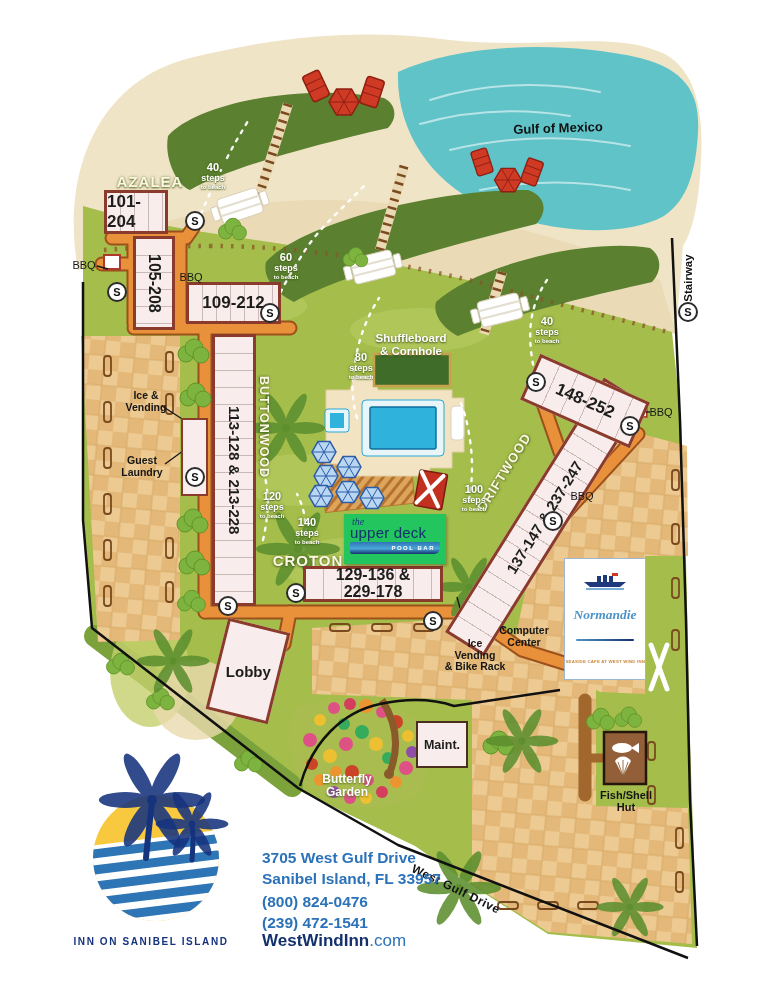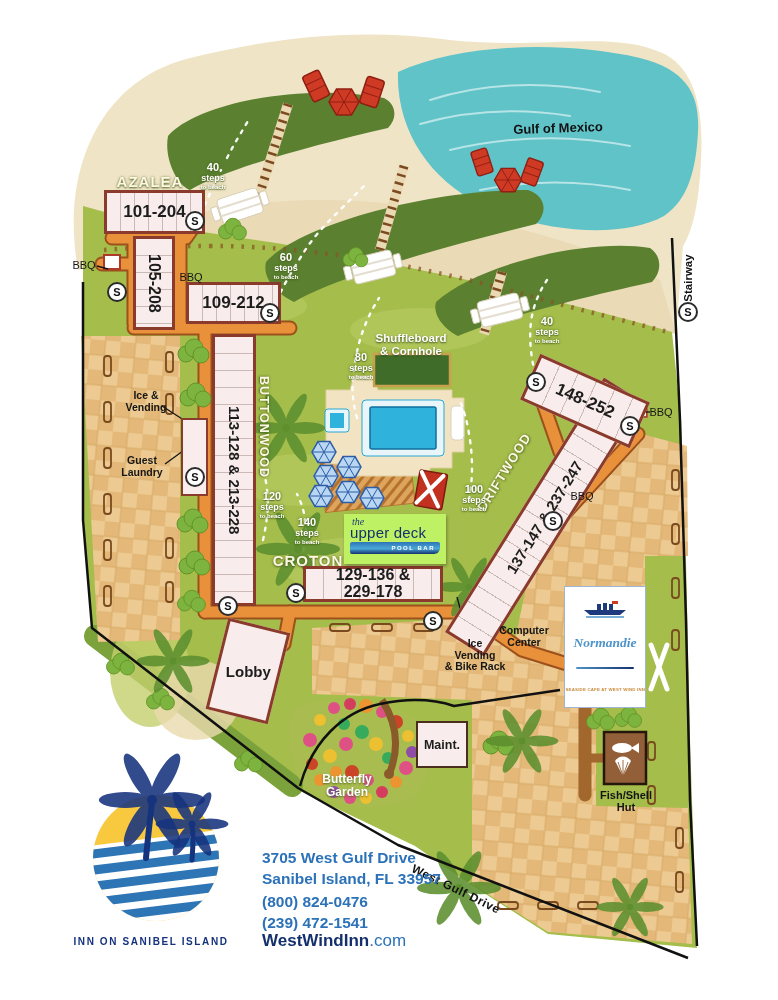--- a/index.html
+++ b/index.html
@@ -25,29 +25,29 @@
   .steps .wrd{font-size:9px;display:block;margin-top:1px;}
   .steps .sub{font-size:6px;display:block;margin-top:1px;}
   .smark{position:absolute;width:20px;height:20px;border-radius:50%;background:#fff;border:2px solid #2b2b2b;
          color:#111;font-size:11px;font-weight:bold;display:flex;align-items:center;justify-content:center;
          transform:translate(-50%,-50%);box-sizing:border-box;}
   .bbq{position:absolute;font-size:11px;font-weight:normal;color:#151515;transform:translate(-50%,-50%);}
   .callout{position:absolute;font-size:10.5px;font-weight:bold;color:#151515;text-align:center;line-height:1.1;
            transform:translate(-50%,-50%);}
   .whitelbl{color:#fff;text-shadow:0 1px 2px rgba(75,98,28,.9);}
   
-  .ud{position:absolute;left:344px;top:514px;width:102px;height:50px;background:#bef264;
+  .ud{position:absolute;left:344px;top:514px;width:102px;height:50px;background:#22c55e;
       box-shadow:1px 2px 3px rgba(0,0,0,.3);padding:3px 6px;box-sizing:border-box;}
   .ud-the{font-style:italic;font-family:"Liberation Serif",serif;color:#1e3a7c;font-size:10px;display:block;line-height:.9;margin-left:2px;}
   .ud-name{color:#14316e;font-size:15px;font-weight:normal;display:block;line-height:1;margin-top:-1px;letter-spacing:.2px;}
   .ud-bar{margin-top:2px;height:12px;background:linear-gradient(180deg,#2f74b8 0%,#49a8d8 55%,#14316e 100%);
           border-radius:2px 2px 6px 2px;display:flex;align-items:center;justify-content:flex-end;padding-right:5px;}
   .ud-bar span{color:#fff;font-size:6px;font-weight:bold;letter-spacing:1.5px;}
   
-  .nm{position:absolute;left:564px;top:586px;width:82px;height:122px;background:#fff;border:1.5px solid #9db6d4;
+  .nm{position:absolute;left:564px;top:558px;width:82px;height:122px;background:#fff;border:1.5px solid #9db6d4;
       box-sizing:border-box;display:flex;flex-direction:column;align-items:center;justify-content:center;gap:18px;}
   .nm-name{color:#4e93c8;font-family:"Liberation Serif",serif;font-style:italic;font-weight:bold;font-size:13.5px;line-height:1;}
   .nm-rule{width:58px;height:2px;background:linear-gradient(90deg,#4e93c8,#14316e);border-radius:1px;}
   .nm-tag{color:#c98a3a;font-size:6px;letter-spacing:.3px;transform:scale(.72);white-space:nowrap;font-weight:bold;}
   
   .addr{position:absolute;left:262px;top:848px;color:#2c72b8;font-size:15.5px;font-weight:bold;line-height:1.35;}
   .phones{position:absolute;left:262px;top:892px;color:#2c72b8;font-size:15.5px;font-weight:bold;line-height:1.35;}
   .site{position:absolute;left:262px;top:931px;font-size:17px;}
   .site .b{font-weight:bold;color:#14316e;}
   .site .r{color:#2c72b8;}
@@ -384,21 +384,21 @@
 <div class="abs ctr" style="left:558px;top:128px;font-size:13px;font-weight:bold;color:#111;transform:translate(-50%,-50%) rotate(-2deg);">Gulf of Mexico</div>
 <div class="abs ctr" style="left:456px;top:889px;font-size:12px;font-weight:bold;color:#111;letter-spacing:.5px;transform:translate(-50%,-50%) rotate(26deg);white-space:nowrap;">West Gulf Drive</div>
 <div class="abs ctr" style="left:688px;top:278px;font-size:11.5px;font-weight:bold;color:#111;transform:translate(-50%,-50%) rotate(-90deg);white-space:nowrap;">Stairway</div>
 <div class="smark" style="left:688px;top:312px;">S</div>
 
 <div class="arealbl ctr" style="left:150px;top:181px;font-size:15px;transform:translate(-50%,-50%);">AZALEA</div>
 <div class="arealbl vtext" style="left:257px;top:376px;font-size:12.5px;letter-spacing:1px;">BUTTONWOOD</div>
 <div class="arealbl ctr" style="left:308px;top:560px;font-size:15px;transform:translate(-50%,-50%);">CROTON</div>
 <div class="arealbl" style="left:504px;top:472px;font-size:13px;transform:translate(-50%,-50%) rotate(-58deg);position:absolute;white-space:nowrap;">DRIFTWOOD</div>
 
-<div class="bldg units-h" style="left:104px;top:190px;width:101px;height:44px;font-size:17px;">
+<div class="bldg units-h" style="left:104px;top:190px;width:64px;height:44px;font-size:17px;">
       <span>101-204</span>
     </div>
 <div class="bldg units-v" style="left:133px;top:236px;width:42px;height:94px;font-size:16px;">
       <span class="vtext">105-208</span>
     </div>
 <div class="bldg units-h" style="left:186px;top:282px;width:95px;height:42px;font-size:17px;">
       <span>109-212</span>
     </div>
 <div class="bldg units-v" style="left:212px;top:334px;width:44px;height:272px;font-size:15px;">
       <span class="vtext">113-128 &amp; 213-228</span>

